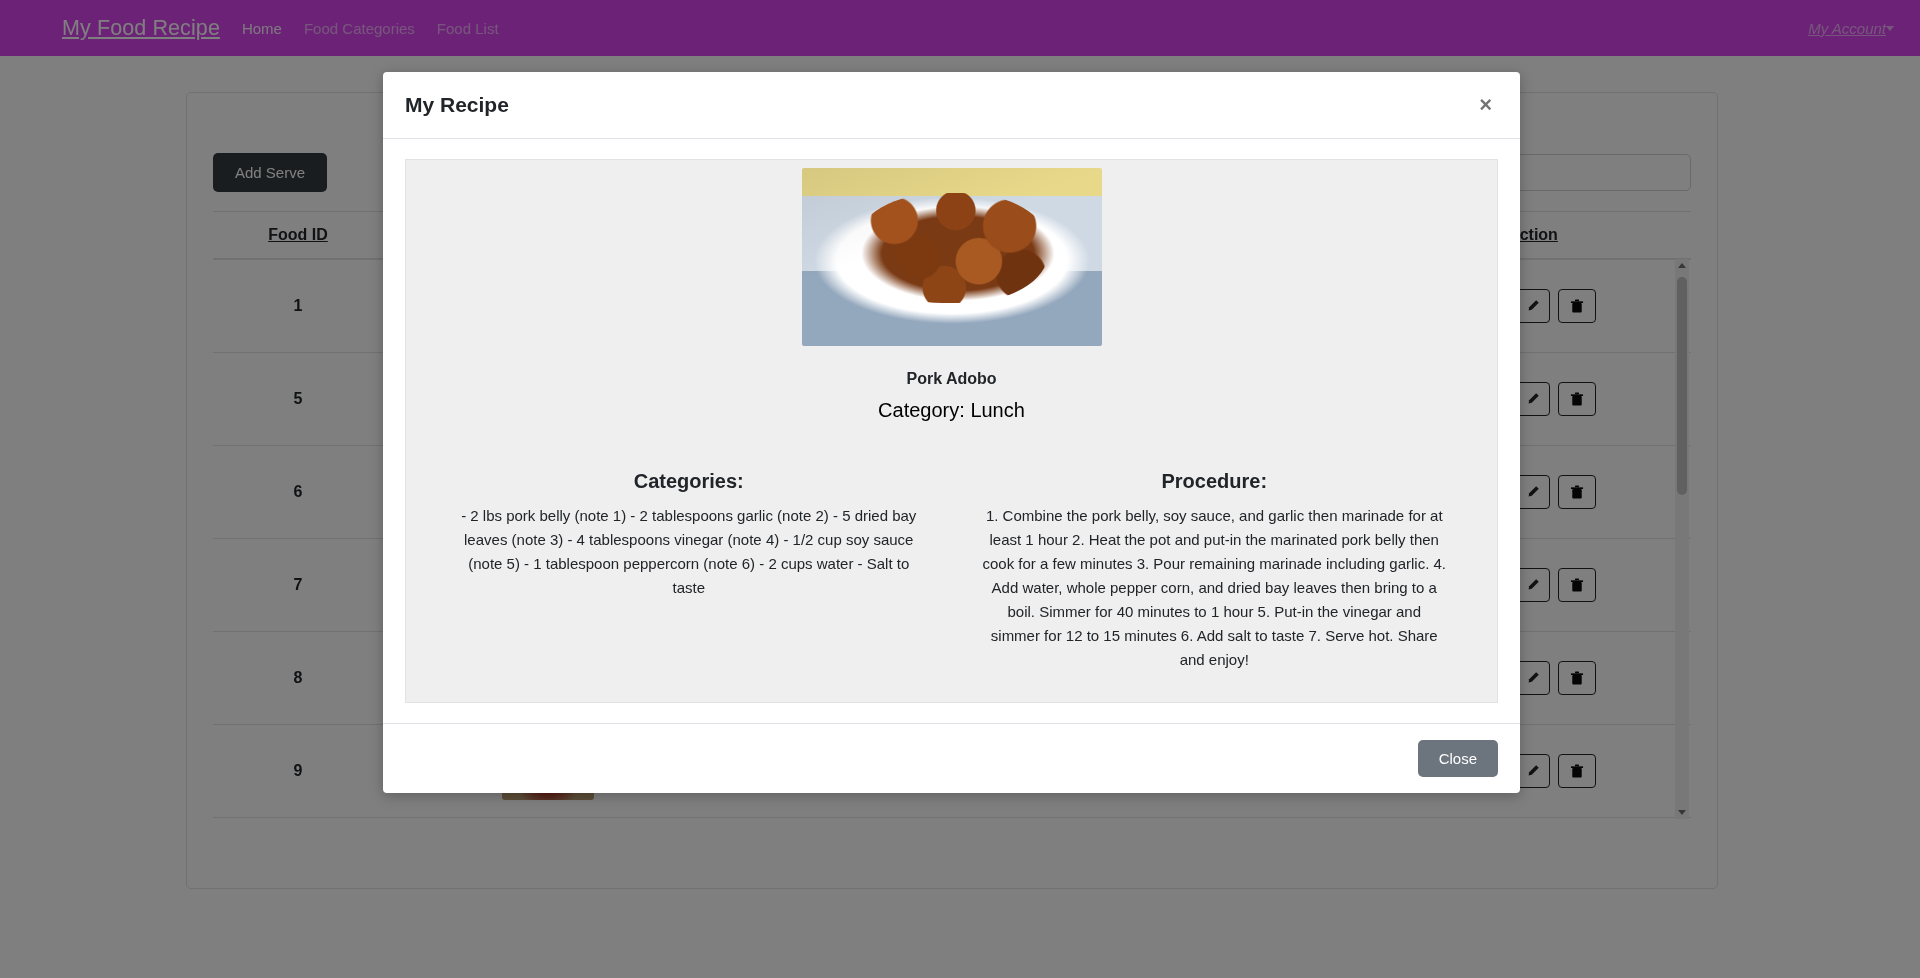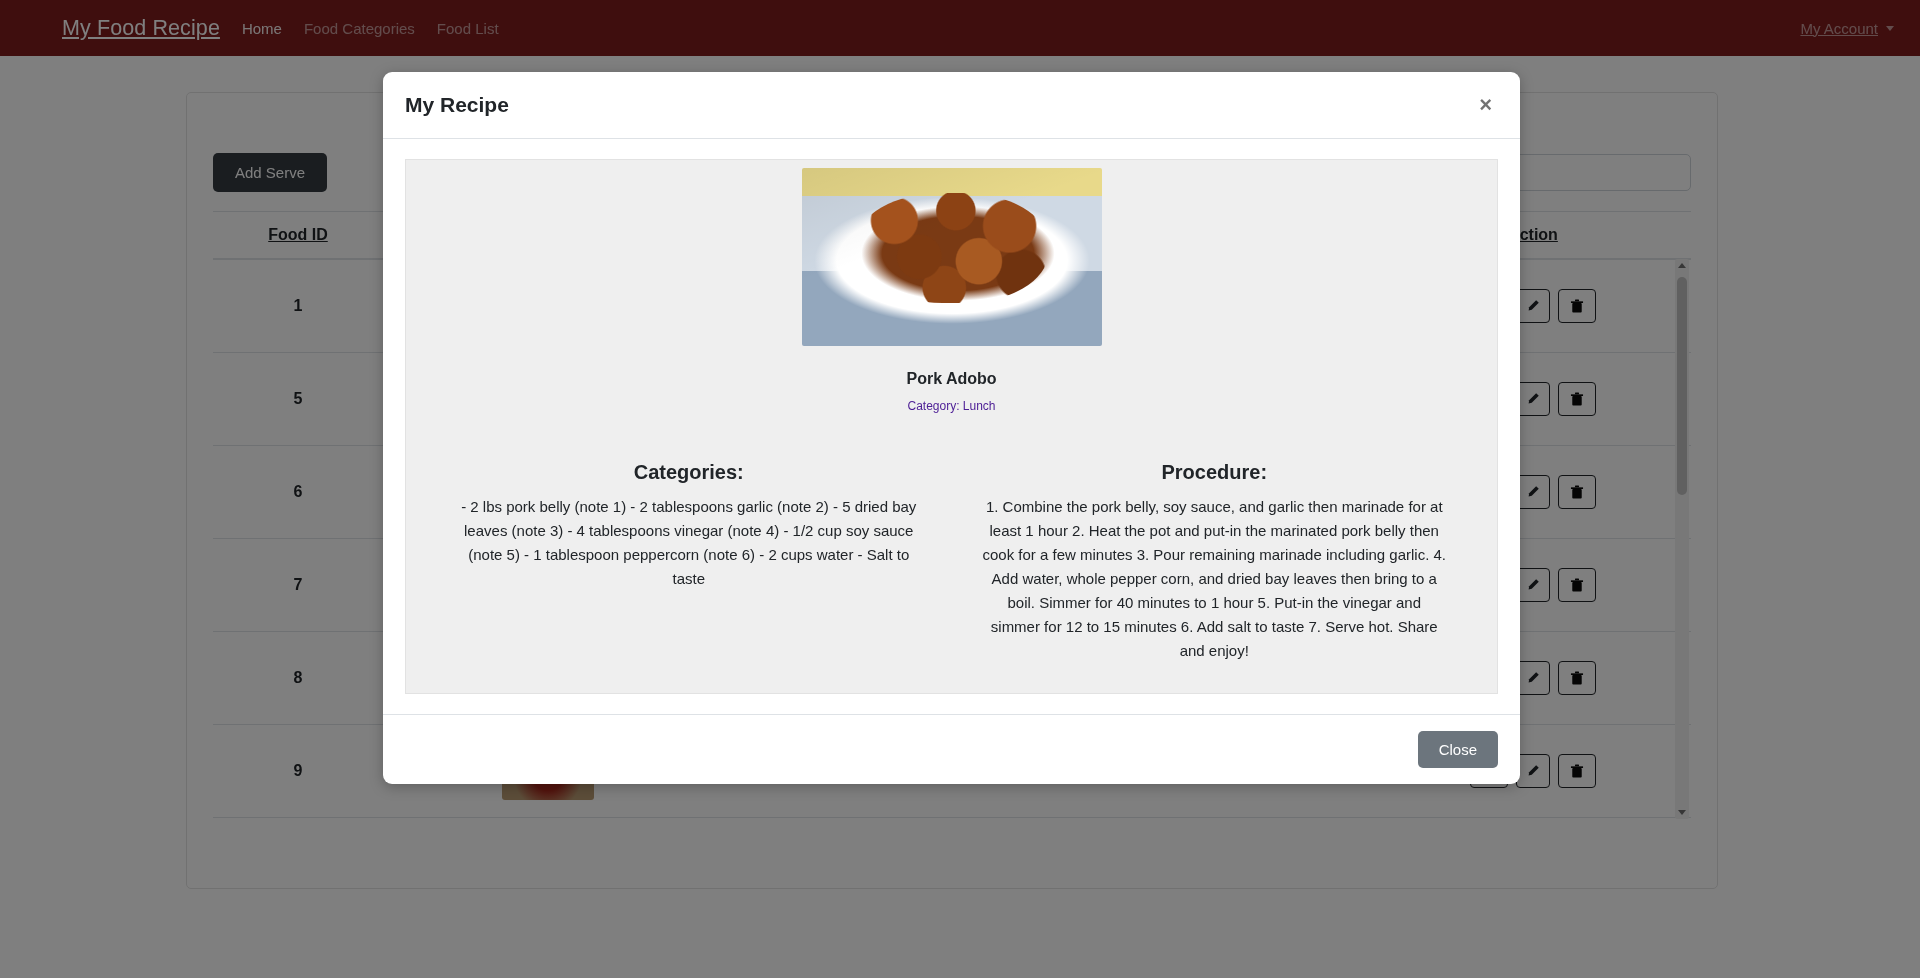--- a/index.html
+++ b/index.html
@@ -9,29 +9,29 @@
     background: #ffffff;
     overflow: hidden;
   }
   body { position: relative; }
 
   
   .page-bg { position:absolute; inset:0; background:#ffffff; }
 
   .navbar {
     position:absolute; top:0; left:0; right:0; height:56px;
-    background:#7f1d1d; display:flex; align-items:center;
+    background:#d946ef; display:flex; align-items:center;
     padding: 0 26px 0 62px;
   }
   .brand { color:#ffffff; font-size:21.5px; letter-spacing:.1px; margin-right:22px; }
   .nav-links { display:flex; align-items:flex-start; gap:22px; }
   .nav-link { font-size:15px; color:rgba(255,255,255,.55); text-decoration:none; }
   .nav-link.active { color:rgba(255,255,255,.92); }
   .nav-right { margin-left:auto; display:flex; align-items:center; }
-  .account { font-size:15px; color:rgba(255,255,255,.55); display:flex; align-items:center; gap:8px;}
+  .account { font-size:15px; color:rgba(255,255,255,.55); display:flex; align-items:center; gap:0;font-style:italic;}
   .caret { width:0;height:0;border-left:4.5px solid transparent;border-right:4.5px solid transparent;border-top:5px solid rgba(255,255,255,.55); display:inline-block; }
 
   .card {
     position:absolute; left:186px; top:92px; width:1532px; height:797px;
     background:#fff; border:1px solid #e3e3e3; border-radius:5px;
   }
   .card-inner { padding:26px 26px 0 26px; }
   .toolbar { display:flex; align-items:flex-start; height:86px; padding-top:34px; }
   .btn-add {
     background:#343a40; color:#fff; font-size:15px;
@@ -89,21 +89,21 @@
              border-left:4px solid transparent;border-right:4px solid transparent; }
   .vscroll .arr.up { top:4px; border-bottom:5px solid #6e6e6e; }
   .vscroll .arr.down { bottom:4px; border-top:5px solid #6e6e6e; }
 
   
   .backdrop { position:absolute; inset:0; background:rgba(0,0,0,.5); }
 
   
   .modal {
     position:absolute; left:383px; top:72px; width:1137px;
-    background:#fff; border-radius:9px; box-shadow:0 3px 14px rgba(0,0,0,.25);
+    background:#fff; border-radius:4px; box-shadow:0 3px 14px rgba(0,0,0,.25);
   }
   .modal-header {
     display:flex; align-items:center; padding:20px 22px;
     border-bottom:1px solid #dee2e6;
   }
   .modal-title { font-size:21px; font-weight:bold; color:#212529; }
   .modal-close {
     margin-left:auto; background:none; border:none; cursor:pointer;
     font-size:22px; line-height:1; color:#000; opacity:.55; font-weight:bold;
     padding:2px 6px; font-family:"Liberation Sans", sans-serif;
@@ -125,21 +125,21 @@
         radial-gradient(circle at 20% 25%, #a4521d 0 13%, rgba(0,0,0,0) 14%),
         radial-gradient(circle at 52% 16%, #8c4214 0 14%, rgba(0,0,0,0) 15%),
         radial-gradient(circle at 80% 30%, #9a4c1b 0 15%, rgba(0,0,0,0) 16%),
         radial-gradient(circle at 33% 58%, #7d3a11 0 15%, rgba(0,0,0,0) 16%),
         radial-gradient(circle at 64% 62%, #a85a22 0 16%, rgba(0,0,0,0) 17%),
         radial-gradient(circle at 46% 86%, #8e4516 0 15%, rgba(0,0,0,0) 16%),
         radial-gradient(circle at 86% 74%, #70330f 0 13%, rgba(0,0,0,0) 14%);
       border-radius:45%; }
 
   .recipe-name { text-align:center; font-size:16px; font-weight:bold; color:#212529; margin-top:24px; }
-  .recipe-cat  { text-align:center; font-size:12px; color:#4c1d95; margin-top:11px; }
+  .recipe-cat  { text-align:center; font-size:20px; color:#000000; margin-top:11px; }
 
   .cols { display:flex; margin-top:48px; }
   .col { width:50%; padding:0 30px; }
   .col h4 { text-align:center; font-size:20px; font-weight:bold; color:#212529; }
   .col p  { text-align:center; font-size:15px; line-height:24px; color:#212529; margin-top:11px; }
 
   .modal-footer {
     display:flex; justify-content:flex-end; padding:16px 22px;
     border-top:1px solid #dee2e6;
     align-items:flex-end;

